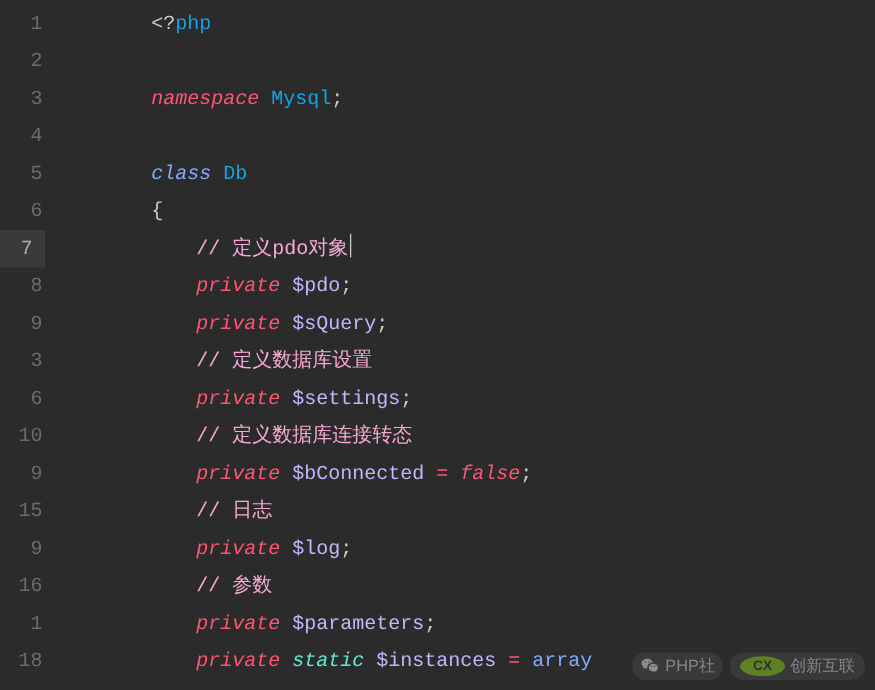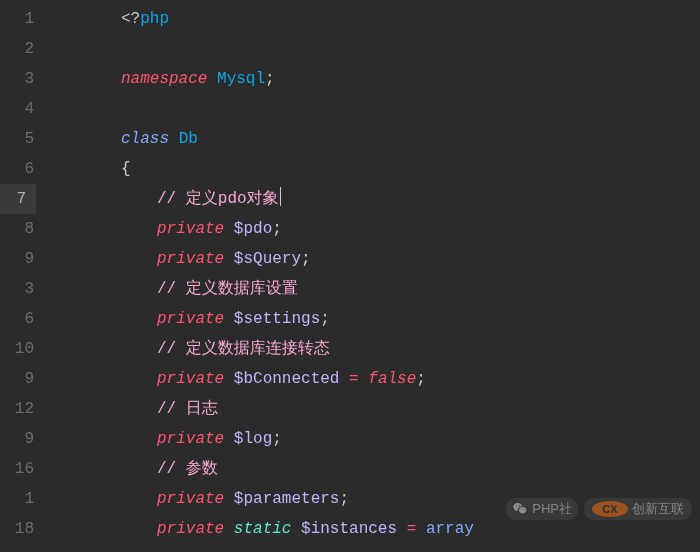--- a/index.html
+++ b/index.html
@@ -69,21 +69,21 @@
     width: 1px;
     height: 19px;
     background: #cccccc;
     vertical-align: -3px;
     margin-left: 1px;
   }
 
   .watermarks {
     position: absolute;
     right: 8px;
-    bottom: 32px;
+    bottom: 8px;
     display: flex;
     align-items: center;
     gap: 6px;
     opacity: 0.55;
     font-family: -apple-system, "Segoe UI", Arial, sans-serif;
     font-size: 13px;
     color: #cfcfcf;
     pointer-events: none;
   }
   .wm-left {
@@ -100,21 +100,21 @@
     align-items: center;
     gap: 4px;
     background: rgba(255,255,255,0.12);
     padding: 2px 8px;
     border-radius: 10px;
   }
   .wm-right .circle {
     width: 36px;
     height: 16px;
     border-radius: 50%;
-    background: #f97316;
+    background: #84cc16;
     color: #333;
     font-size: 11px;
     font-weight: bold;
     display: flex;
     align-items: center;
     justify-content: center;
   }
 </style>
 </head>
 <body>
@@ -127,21 +127,21 @@
       <div class="gutter-line">4</div>
       <div class="gutter-line">5</div>
       <div class="gutter-line">6</div>
       <div class="gutter-line active">7</div>
       <div class="gutter-line">8</div>
       <div class="gutter-line">9</div>
       <div class="gutter-line">3</div>
       <div class="gutter-line">6</div>
       <div class="gutter-line">10</div>
       <div class="gutter-line">9</div>
-      <div class="gutter-line">12</div>
+      <div class="gutter-line">15</div>
       <div class="gutter-line">9</div>
       <div class="gutter-line">16</div>
       <div class="gutter-line">1</div>
       <div class="gutter-line">18</div>
     </div>
   <div class="code" id="code"><div class="code-line"><span class="t-punct">&lt;?</span><span class="t-ident">php</span></div><div class="code-line"></div><div class="code-line"><span class="t-keyword">namespace</span><span class="t-var"> </span><span class="t-ident">Mysql</span><span class="t-punct">;</span></div><div class="code-line"></div><div class="code-line"><span class="t-class">class</span><span class="t-var"> </span><span class="t-ident">Db</span></div><div class="code-line"><span class="t-punct">{</span></div><div class="code-line indent-1"><span class="t-comment">// 定义pdo对象</span><span class="cursor"></span></div><div class="code-line indent-1"><span class="t-keyword">private</span><span class="t-var"> </span><span class="t-var">$pdo</span><span class="t-punct">;</span></div><div class="code-line indent-1"><span class="t-keyword">private</span><span class="t-var"> </span><span class="t-var">$sQuery</span><span class="t-punct">;</span></div><div class="code-line indent-1"><span class="t-comment">// 定义数据库设置</span></div><div class="code-line indent-1"><span class="t-keyword">private</span><span class="t-var"> </span><span class="t-var">$settings</span><span class="t-punct">;</span></div><div class="code-line indent-1"><span class="t-comment">// 定义数据库连接转态</span></div><div class="code-line indent-1"><span class="t-keyword">private</span><span class="t-var"> </span><span class="t-var">$bConnected</span><span class="t-var"> </span><span class="t-op">=</span><span class="t-var"> </span><span class="t-bool">false</span><span class="t-punct">;</span></div><div class="code-line indent-1"><span class="t-comment">// 日志</span></div><div class="code-line indent-1"><span class="t-keyword">private</span><span class="t-var"> </span><span class="t-var">$log</span><span class="t-punct">;</span></div><div class="code-line indent-1"><span class="t-comment">// 参数</span></div><div class="code-line indent-1"><span class="t-keyword">private</span><span class="t-var"> </span><span class="t-var">$parameters</span><span class="t-punct">;</span></div><div class="code-line indent-1"><span class="t-keyword">private</span><span class="t-var"> </span><span class="t-static">static</span><span class="t-var"> </span><span class="t-var">$instances</span><span class="t-var"> </span><span class="t-op">=</span><span class="t-var"> </span><span class="t-func">array</span></div></div>
 </div>
 
 <div class="watermarks">
   <div class="wm-left">

